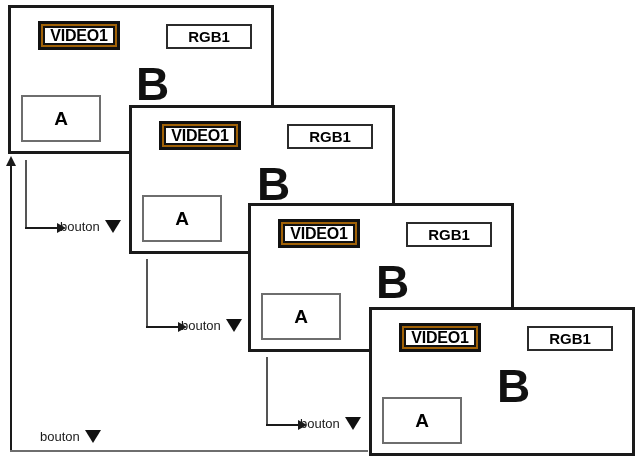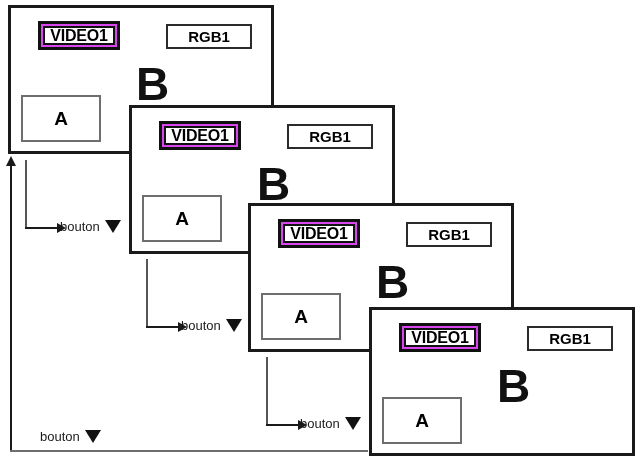--- a/index.html
+++ b/index.html
@@ -24,21 +24,21 @@
     position: absolute;
     background: #ffffff;
     border: 3px solid #1a1a1a;
     box-sizing: border-box;
   }
 
   
   .btn-video {
     position: absolute;
     box-sizing: border-box;
-    background: #d946ef;
+    background: #a16207;
     border: 3px solid #111111;
     padding: 2px;
   }
   .btn-video > .inner {
     width: 100%;
     height: 100%;
     box-sizing: border-box;
     border: 2px solid #111111;
     display: flex;
     align-items: center;

